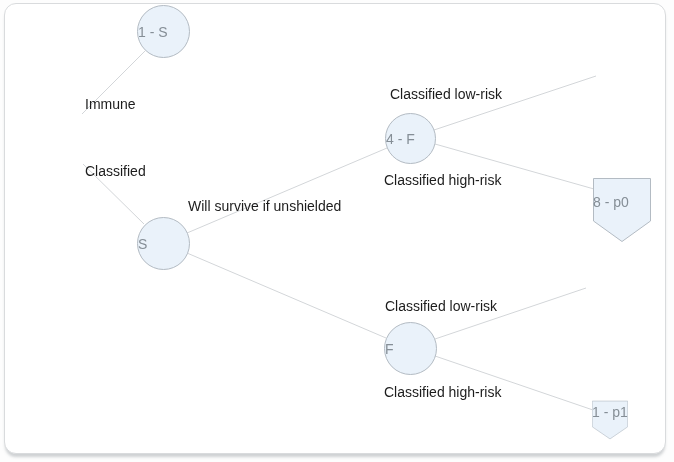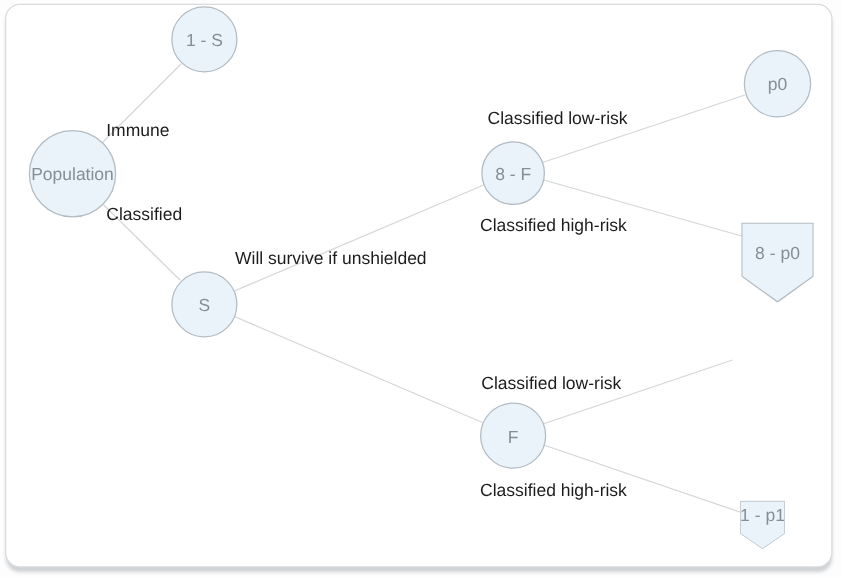--- a/index.html
+++ b/index.html
@@ -16,21 +16,21 @@
     width: 660px; height: 449px;
     background: #ffffff;
     border: 1px solid var(--card-border, #d9dbdd);
     border-radius: 12px;
     box-shadow: 0 4px 3px -1px rgba(120,128,136,0.35);
   }
   .edges { position: absolute; left: 0; top: 0; }
   .edge-line { stroke: var(--edge-line, #d3d6d9); stroke-width: 1; fill: none; }
   .node {
     position: absolute;
-    display: flex; align-items: center; justify-content: center;
+    display: flex; align-items: center; 
     color: var(--node-text, #858e96);
     font-size: 14px;
     white-space: nowrap;
   }
   .node.circle {
     background: var(--node-fill, #eaf2fa);
     border: 1px solid var(--node-border, #b3bbc3);
     border-radius: 50%;
     box-sizing: border-box;
   }
@@ -62,37 +62,31 @@
     <line class="edge-line" x1="82" y1="114" x2="145" y2="51"></line>
     <line class="edge-line" x1="83" y1="164" x2="144" y2="224"></line>
     <line class="edge-line" x1="187" y1="233" x2="387" y2="148"></line>
     <line class="edge-line" x1="187" y1="253" x2="386" y2="338"></line>
     <line class="edge-line" x1="434" y1="130" x2="596" y2="76"></line>
     <line class="edge-line" x1="435" y1="144" x2="594" y2="189"></line>
     <line class="edge-line" x1="435" y1="339" x2="586" y2="288"></line>
     <line class="edge-line" x1="435" y1="356" x2="593" y2="410"></line>
   </svg>
 
-  <div class="node circle" style="left:23px;  top:104px; width:70px; height:70px;">
-    <span class="node-label">Population</span>
-  </div>
   <div class="node circle" style="left:137px; top:5px;   width:53px; height:53px;">
     <span class="node-label">1 - S</span>
   </div>
   <div class="node circle" style="left:137px; top:217px; width:53px; height:53px;">
     <span class="node-label">S</span>
   </div>
   <div class="node circle" style="left:385px; top:113px; width:51px; height:51px;">
-    <span class="node-label">8 - F</span>
+    <span class="node-label">4 - F</span>
   </div>
   <div class="node circle" style="left:384px; top:322px; width:53px; height:53px;">
     <span class="node-label">F</span>
-  </div>
-  <div class="node circle" style="left:595px; top:40px;  width:54px; height:54px;">
-    <span class="node-label">p0</span>
   </div>
 
   <div class="node poly shield" style="left:593px; top:178px; width:58px; height:64px;">
     <svg class="shape" viewBox="0 0 58 64">
       <polygon points="0.5,0.5 57.5,0.5 57.5,43 29,63.5 0.5,43"></polygon>
     </svg>
     <span class="node-label">8 - p0</span>
   </div>
   <div class="node poly shield" style="left:592px; top:389px; width:36px; height:62px;">
     <svg class="shape" viewBox="0 0 58 62">

